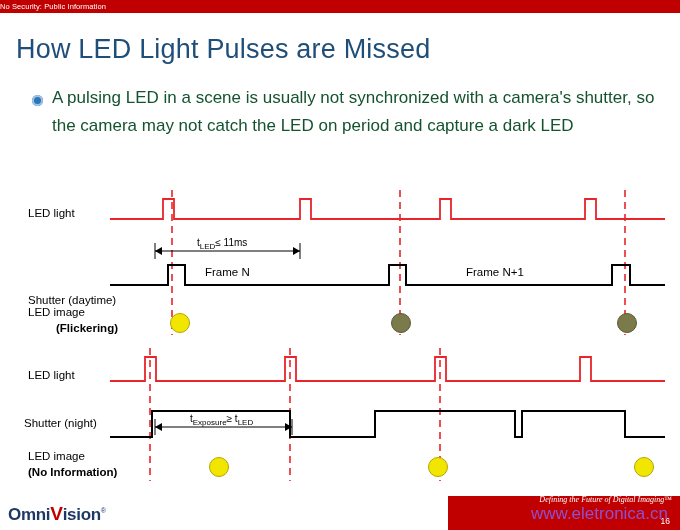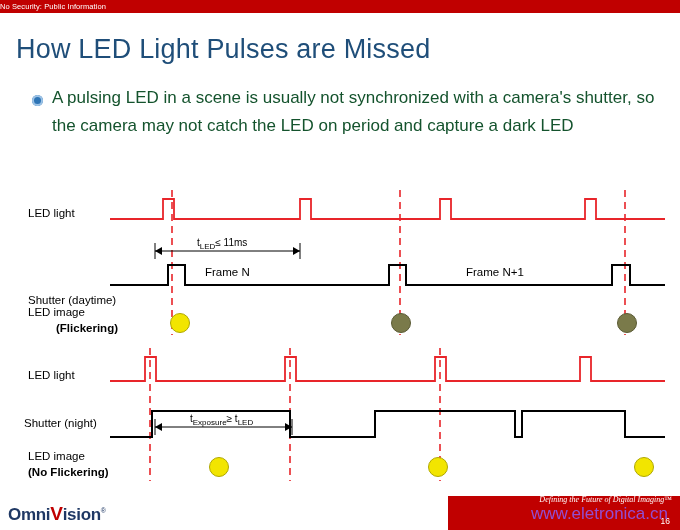--- a/index.html
+++ b/index.html
@@ -103,21 +103,21 @@
   <div class="diag">
 
     <div class="lbl" style="left:28px; top:22px;">LED light</div>
     <div class="lbl" style="left:28px; top:83px;margin-top:26px;">Shutter (daytime)</div>
     <div class="lbl" style="left:28px; top:121px;">LED image</div>
     <div class="lbl" style="left:28px; top:137px;padding-left:28px;"><b>(Flickering)</b></div>
 
     <div class="lbl" style="left:28px; top:184px;">LED light</div>
     <div class="lbl" style="left:24px; top:232px;">Shutter (night)</div>
     <div class="lbl" style="left:28px; top:265px;">LED image</div>
-    <div class="lbl" style="left:28px; top:281px;"><b>(No Flickering)</b></div>
+    <div class="lbl" style="left:28px; top:281px;"><b>(No Information)</b></div>
 
     <svg class="wave" width="680" height="305" viewBox="0 0 680 305">
 
       <g stroke="#E8252A" stroke-width="1.6" stroke-dasharray="7,5">
         <line x1="172" y1="5" x2="172" y2="150"></line>
         <line x1="400" y1="5" x2="400" y2="150"></line>
         <line x1="625" y1="5" x2="625" y2="150"></line>
       </g>
 
       <g fill="none" stroke="#E8252A" stroke-width="1.8">

